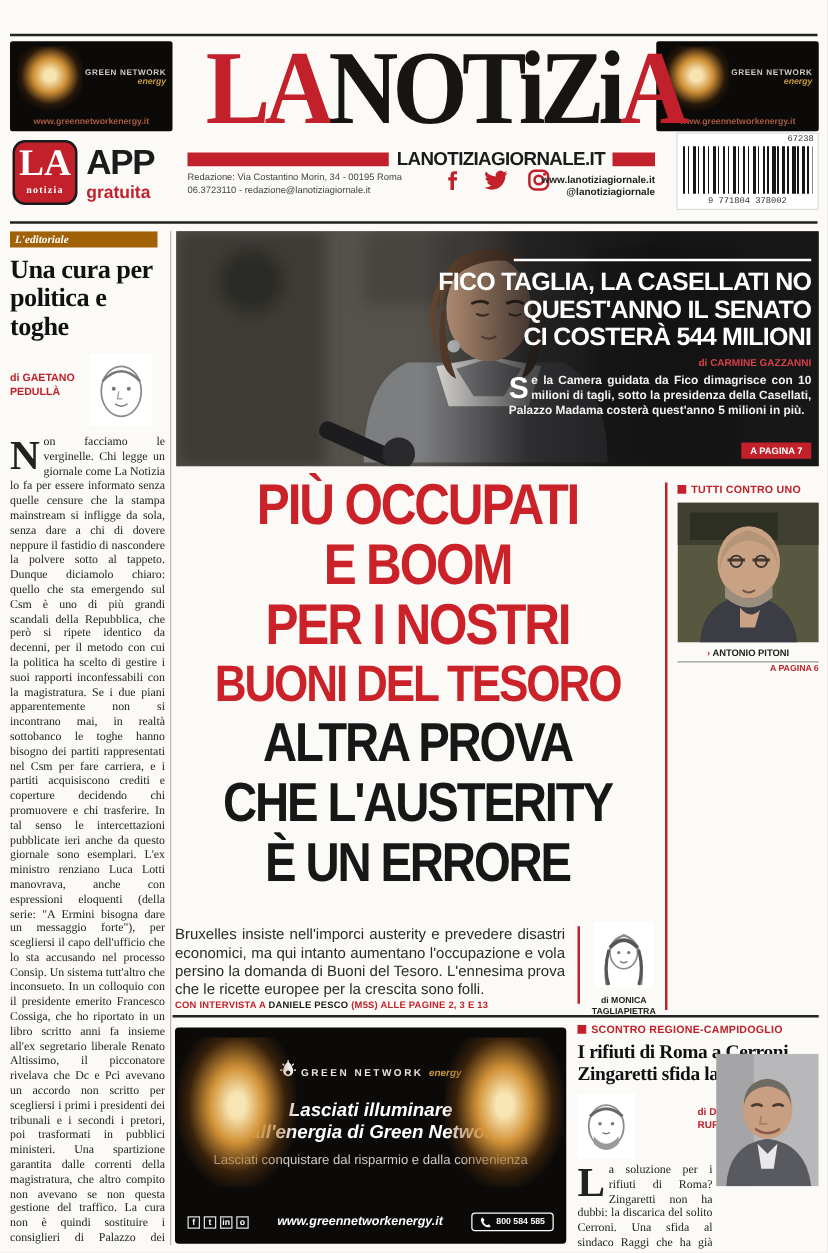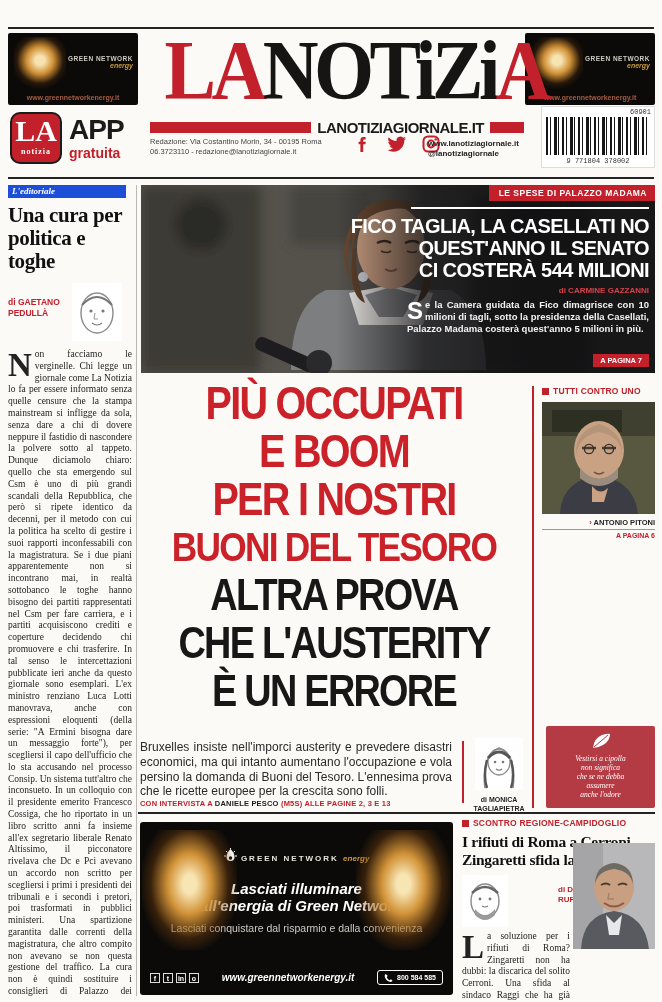--- a/index.html
+++ b/index.html
@@ -49,35 +49,35 @@
   .app-badge .tile .la { font-size:30px; line-height:34px; display:block; }
   .app-badge .tile .nt { font-size:8px; line-height:8px; display:block; letter-spacing:1px;}
   .app-badge .words { font-family:"Liberation Sans",sans-serif; font-weight:bold; line-height:1; padding-top:4px;}
   .app-badge .words .app { font-size:28px; color:#1b1b1b; letter-spacing:-1px; display:block;}
   .app-badge .words .gr { font-size:14px; color:#c2202a; display:block; margin-top:2px;}
 
   .contact { position:absolute; left:150px; top:137px; width:190px;
     font-family:"Liberation Sans",sans-serif; font-size:7.5px; line-height:10px; color:#444; }
   .socials { position:absolute; left:352px; top:133px; display:flex; gap:12px; align-items:center; }
   .soc { width:22px; height:22px; color:#c2202a; display:flex; align-items:center; justify-content:center; }
-  .contact-right { position:absolute; left:428px; top:139px; width:96px; text-align:left;
+  .contact-right { position:absolute; left:428px; top:139px; width:96px; text-align:right;
     font-family:"Liberation Sans",sans-serif; font-weight:bold; font-size:8px; line-height:10px; color:#222; }
 
   .barcode { position:absolute; left:541px; top:106px; width:114px; height:62px; background:#fff;
     border:1px solid #ddd; }
   .barcode .num { position:absolute; right:3px; top:1px; font-family:"Liberation Mono",monospace;
     font-size:7px; color:#333; }
   .barcode .bars { position:absolute; left:4px; right:4px; top:10px; height:38px;
     background:repeating-linear-gradient(90deg,#151515 0 2px,#fff 2px 4px,#151515 4px 5px,#fff 5px 8px,#151515 8px 11px,#fff 11px 12px,#151515 12px 13px,#fff 13px 16px); }
   .barcode .digits { position:absolute; left:0; right:0; bottom:2px; text-align:center;
     font-family:"Liberation Mono",monospace; font-size:7px; color:#333; }
 
   
   .editorial { position:absolute; left:8px; top:185px; width:124px; height:812px; overflow:hidden; }
-  .editorial .label { background:#1d4ed8; color:#fff; width:118px; height:13px;
+  .editorial .label { background:#a16207; color:#fff; width:118px; height:13px;
     font-style:italic; font-size:9px; line-height:13px; padding-left:4px; font-weight:bold;}
   .editorial h2 { font-size:21px; line-height:23px; margin-top:6px; letter-spacing:-.4px; color:#111;}
   .editorial .byrow { display:flex; margin-top:10px; align-items:flex-start; }
   .editorial .byline { color:#c2202a; font-family:Liberation Sans, sans-serif; font-weight:bold;
     font-size:8.5px; line-height:11px; width:64px; padding-top:14px;}
   .editorial .body { margin-top:8px; font-size:9.5px; line-height:11.8px; text-align:justify; color:#222;}
   .dropcap { float:left; font-weight:bold; font-size:33px; line-height:28px; padding:2px 3px 0 0; color:#222;}
   .vdiv { position:absolute; top:185px; bottom:6px; left:136px; width:1px; background:#bcb9b4; }
 
   
@@ -116,21 +116,21 @@
     line-height:8.5px; color:#222; margin-top:2px;}
 
   
   .sb-vdiv { position:absolute; left:532px; top:386px; width:2px; height:422px; background:#c2202a; }
   .sidebar { position:absolute; left:542px; top:386px; width:113px; }
   .kicker { display:flex; align-items:center; gap:4px; font-family:"Liberation Sans",sans-serif;
     font-weight:bold; font-size:8.5px; color:#c2202a; letter-spacing:.2px;}
   .kicker .sq { width:7px; height:7px; background:#c2202a; flex:0 0 auto; }
   .sb-title { font-size:14px; line-height:16.5px; font-weight:bold; color:#101010; margin-top:4px; letter-spacing:-.3px;}
   .sb-photo { width:113px; height:112px; margin-top:6px; display:block; }
-  .authrow { margin-top:4px; text-align:right; font-family:"Liberation Sans",sans-serif;
+  .authrow { margin-top:4px; text-align:center; font-family:"Liberation Sans",sans-serif;
     font-weight:bold; font-size:7.5px; color:#222; }
   .authrow .arr { color:#c2202a; }
   .authrule { height:1px; background:#999; margin-top:2px; }
   .sb-page { text-align:right; font-family:"Liberation Sans",sans-serif; font-weight:bold;
     font-size:7px; color:#c2202a; margin-top:2px; }
   .quote-box { position:absolute; left:546px; top:726px; width:109px; height:82px;
     background:#b43b44; border-radius:2px; color:#fff; text-align:center; padding-top:6px; }
   .quote-box .q { font-style:italic; font-size:7.5px; line-height:9px; display:block; }
 
   
@@ -234,21 +234,21 @@
         </svg>
     </span>
   </div>
 
   <div class="contact-right">
     <div>www.lanotiziagiornale.it</div>
     <div>@lanotiziagiornale</div>
   </div>
 
   <div class="barcode">
-    <span class="num">60901</span>
+    <span class="num">67238</span>
     <div class="bars"></div>
     <span class="digits">9 771804 378002</span>
   </div>
 
   <div class="rule" style="top:177px"></div>
 
   <div class="editorial">
     <div class="label">L'editoriale</div>
     <h2>Una cura per politica e toghe</h2>
     <div class="byrow">
@@ -295,21 +295,20 @@
       <path d="M210 40 Q196 70 210 96 Q202 64 216 36 Z" fill="#6a4830"></path>
       <circle cx="222" cy="92" r="5" fill="#cfd2d6"></circle>
       <path d="M236 58 q8 -4 14 0 M264 58 q8 -4 14 0" stroke="#3c2c20" stroke-width="2.4" fill="none"></path>
       <path d="M240 66 q6 3 10 0 M266 66 q6 3 10 0" stroke="#4c3a2c" stroke-width="1.6" fill="none"></path>
       <path d="M244 84 q6 4 12 0" stroke="#8a5a49" stroke-width="2" fill="none"></path>
 
       <rect x="118" y="150" width="64" height="14" rx="6" transform="rotate(24 118 150)" fill="#1d1d1f"></rect>
       <circle cx="178" cy="178" r="13" fill="#2a2a2c"></circle>
     </svg>
     <div class="shade"></div>
-    <div class="ps-kicker">LE SPESE DI PALAZZO MADAMA</div>
     <div class="ps-wline"></div>
     <div class="ps-headline">
       <div>FICO TAGLIA, LA CASELLATI NO</div>
       <div>QUEST'ANNO IL SENATO</div>
       <div>CI COSTERÀ 544 MILIONI</div>
     </div>
     <div class="ps-byline">di CARMINE GAZZANNI</div>
     <div class="ps-summary"><span class="dropcap">S</span><span>e la Camera guidata da Fico dimagrisce con 10 milioni di tagli, sotto la presidenza della Casellati, Palazzo Madama costerà quest'anno 5 milioni in più.</span></div>
     <div class="ps-page">A PAGINA 7</div>
   </div>
@@ -361,31 +360,20 @@
         <path d="M52 70 q5 4 10 0" stroke="#6e5242" stroke-width="1.6" fill="none"></path>
         <path d="M50 84 q8 10 16 2 l-4 14 h-12 Z" fill="#c9a183"></path>
       </svg>
       <div class="authrow"><span class="arr">›</span> <span>ANTONIO PITONI</span></div>
       <div class="authrule"></div>
       <div class="sb-page">A PAGINA 6</div>
     </div>
 
   </div>
 
-  <div class="quote-box">
-    <svg width="22" height="18" viewBox="0 0 22 18">
-      <path d="M3 16 Q4 6 12 3 Q19 1 20 2 Q20 9 13 13 Q8 16 3 16 Z" fill="#fff"></path>
-      <path d="M4 15 L18 3" stroke="#b43b44" stroke-width="1"></path>
-    </svg>
-    <span class="q">Vestirsi a cipolla</span>
-    <span class="q">non significa</span>
-    <span class="q">che se ne debba</span>
-    <span class="q">assumere</span>
-    <span class="q">anche l'odore</span>
-  </div>
 
   <div class="rule-bottom"></div>
 
   <div class="ad-bottom">
     <div class="glow gl"></div>
     <div class="glow gr2"></div>
     <div class="brandrow">
       <svg width="13" height="16" viewBox="0 0 13 16" style="vertical-align:-3px">
         <path d="M6.5 1 Q10.5 5 10.5 9 A4 4 0 0 1 2.5 9 Q2.5 5 6.5 1 Z" fill="#fff"></path>
         <circle cx="6.5" cy="10" r="1.7" fill="#0b0a09"></circle>

